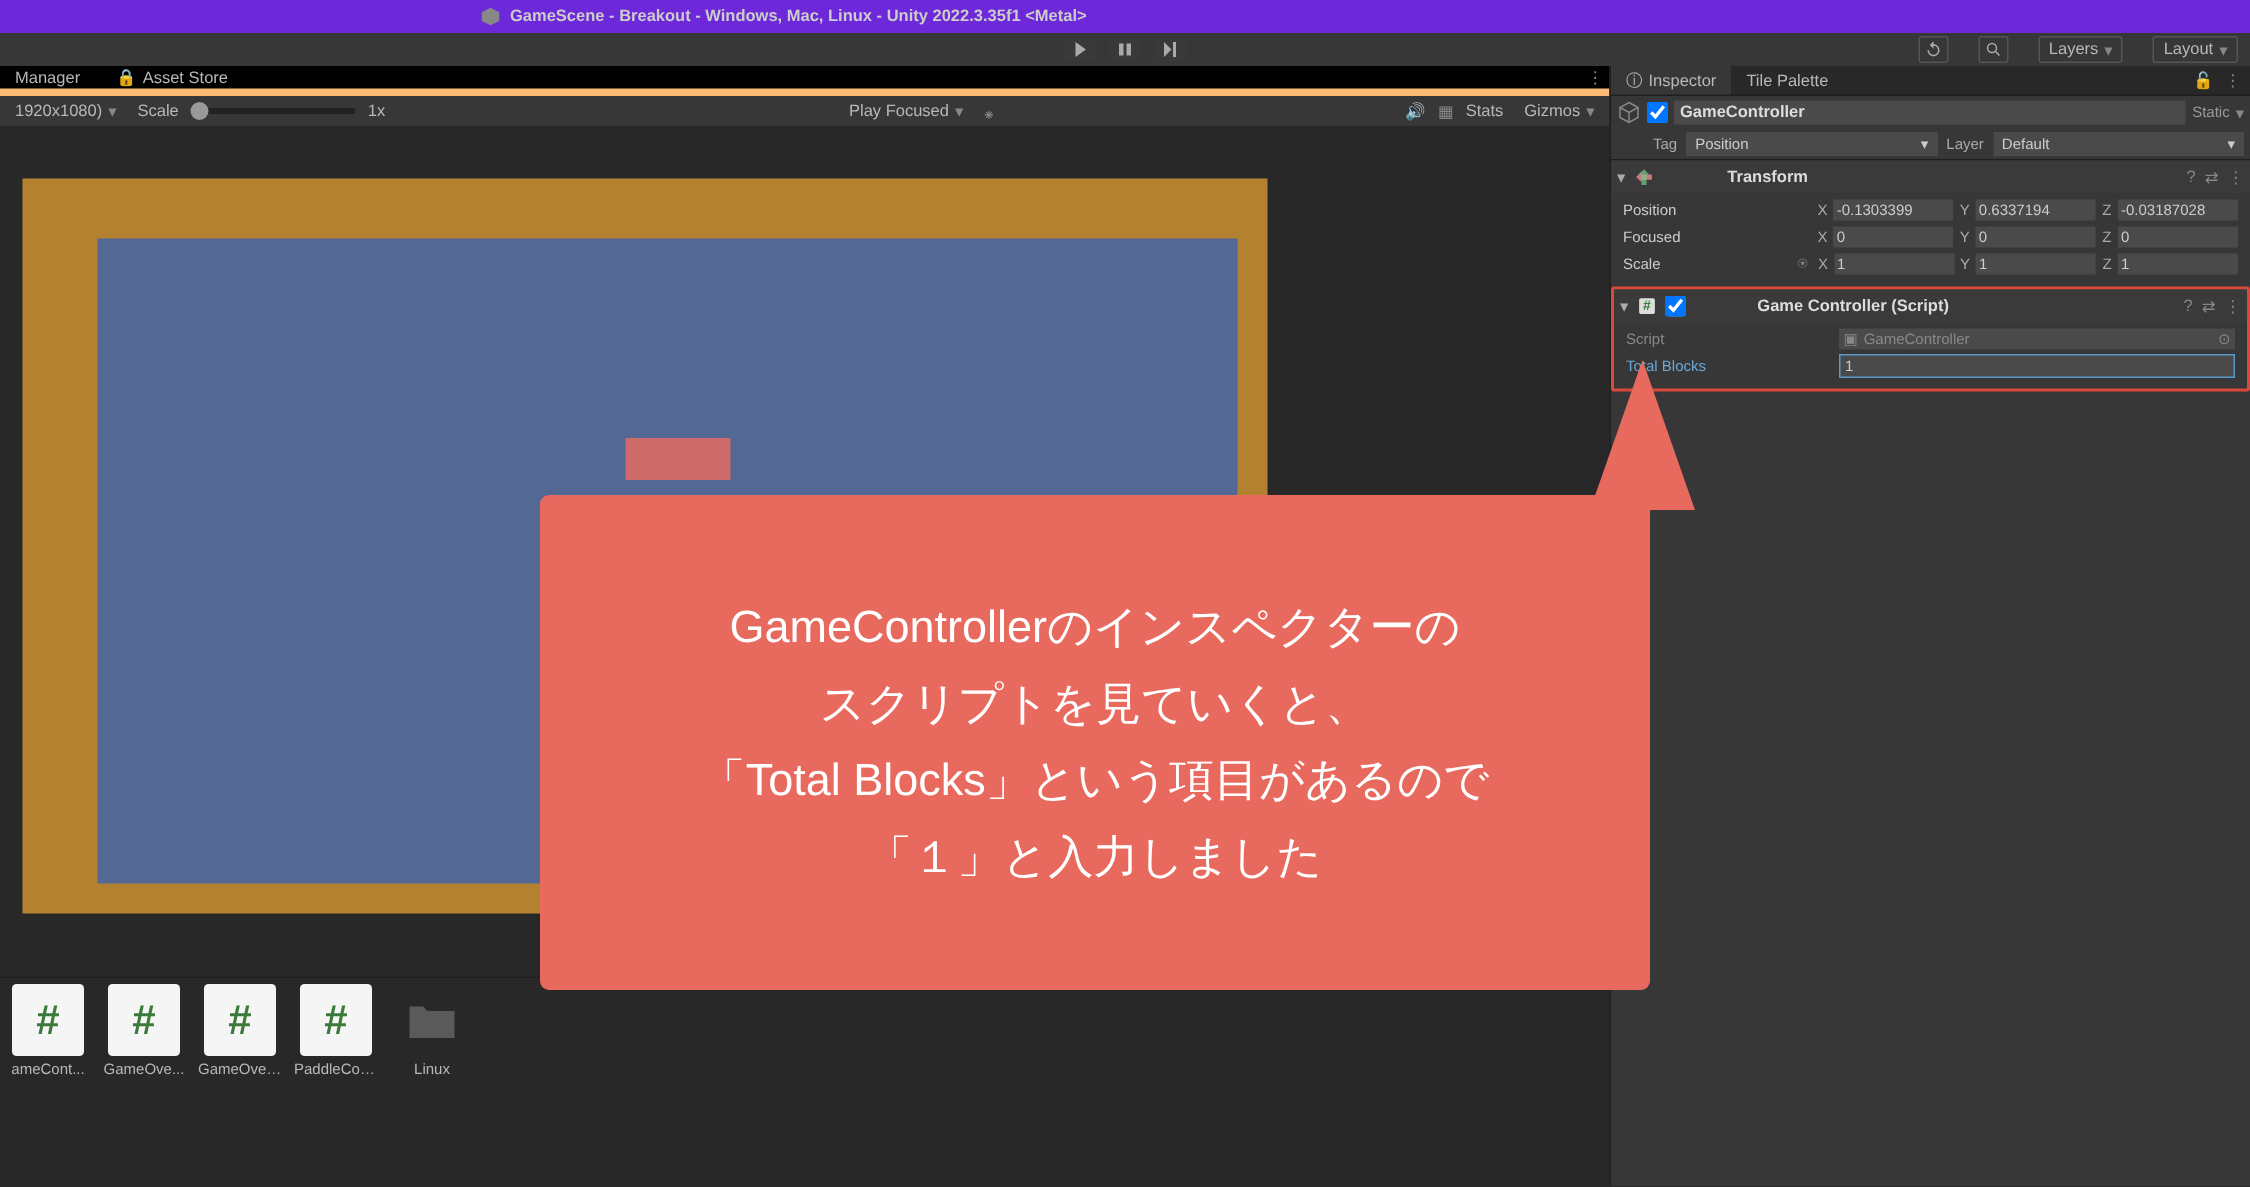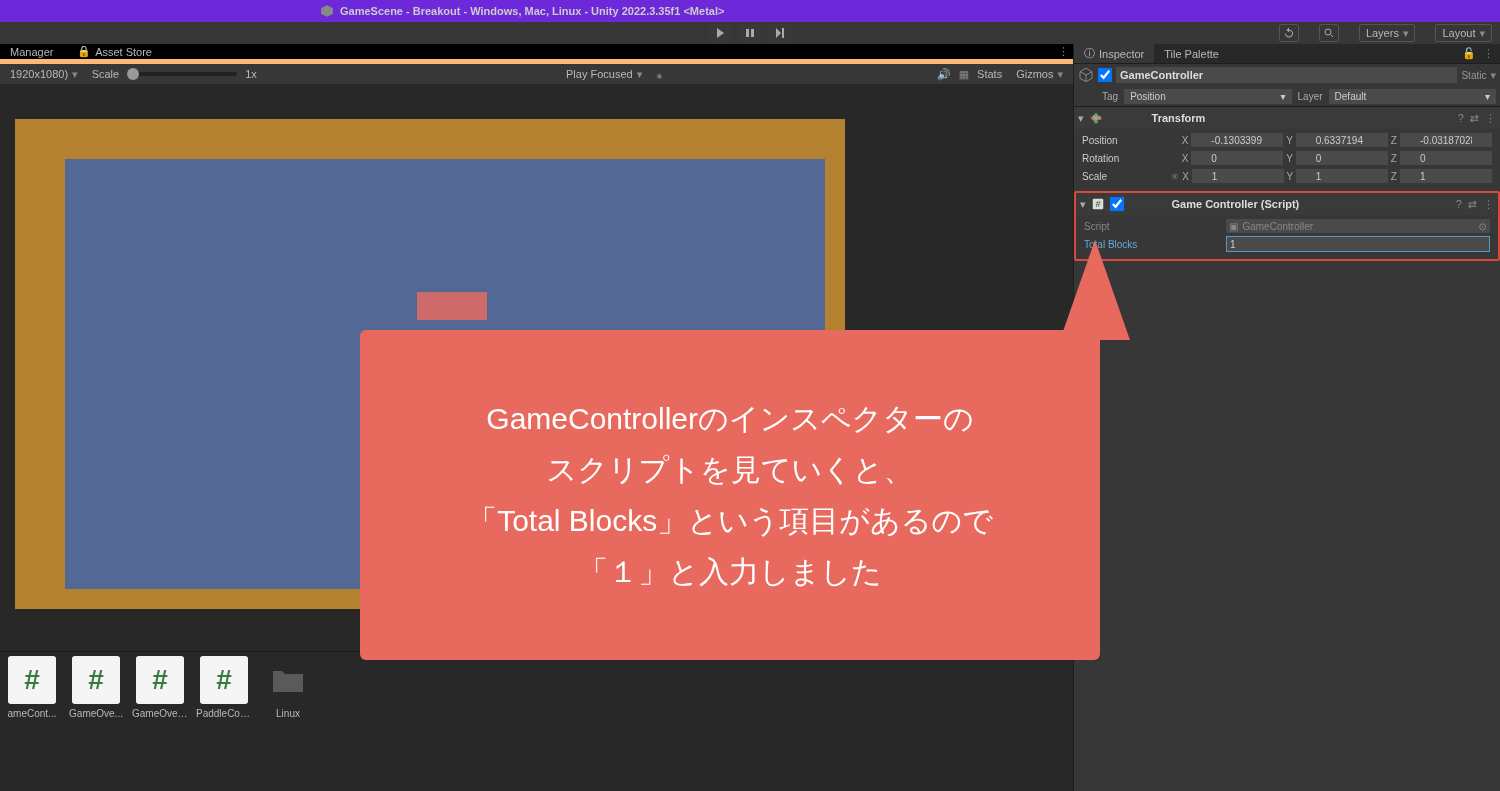--- a/index.html
+++ b/index.html
@@ -66,21 +66,21 @@
 .comp-header .ic { width: 16px; height: 16px; display: flex; align-items: center; justify-content: center; }
 .comp-header .name { flex: 1; font-weight: bold; color: #ddd; font-size: 11px; margin-left: 44px; }
 .comp-header .acts { display: flex; gap: 6px; color: #888; }
 .comp-header .acts span { cursor: pointer; }
 
 .comp-body { padding: 2px 8px 6px 8px; }
 .prop-row { height: 18px; display: flex; align-items: center; gap: 2px; }
 .prop-label { width: 140px; font-size: 10px; color: #ccc; }
 .prop-label.blue { color: #6aa8d8; }
 .xyz-label { width: 12px; color: #aaa; font-size: 10px; text-align: center; }
-.xyz-input { width: 92px; background: #4a4a4a; border: none; color: #ccc; font-size: 10px; padding: 1px 20px; height: 14px; }
+.xyz-input { width: 80px; background: #4a4a4a; border: none; color: #ccc; font-size: 10px; padding: 1px 2px; height: 14px; }
 .xyz-link { color: #888; width: 14px; text-align: center; }
 .obj-field { flex: 1; background: #4a4a4a; border: none; color: #888; font-size: 10px; padding: 1px 3px; height: 14px; display: flex; align-items: center; gap: 4px; }
 .obj-field .tg { margin-left: auto; }
 .int-input { flex: 1; background: #4a4a4a; border: 1px solid #5898c8; color: #ccc; font-size: 10px; padding: 1px 3px; height: 16px; }
 
 .script-comp.highlight { border: 2px solid #d94a3a; border-radius: 2px; }
 .add-comp { margin: 12px 80px; height: 22px; background: #4a4a4a; border: 1px solid #222; color: #ccc; font-size: 11px; display: flex; align-items: center; justify-content: center; cursor: pointer; }
 
 .callout { position: absolute; left: 360px; top: 330px; width: 740px; height: 330px; background: #e86a5e; border-radius: 6px; display: flex; align-items: center; justify-content: center; padding: 20px 30px; }
 .callout-text { color: #fff; font-size: 30px; line-height: 1.7; text-align: center; }
@@ -272,21 +272,21 @@
         <div class="prop-row">
           <span class="prop-label">Position</span>
           <span class="xyz-label">X</span>
             <input class="xyz-input" value="-0.1303399" style="">
           <span class="xyz-label">Y</span>
             <input class="xyz-input" value="0.6337194" style="">
           <span class="xyz-label">Z</span>
             <input class="xyz-input" value="-0.03187028" style="">
         </div>
         <div class="prop-row">
-          <span class="prop-label">Rotation</span>
+          <span class="prop-label">Focused</span>
           <span class="xyz-label">X</span>
             <input class="xyz-input" value="0" style="">
           <span class="xyz-label">Y</span>
             <input class="xyz-input" value="0" style="">
           <span class="xyz-label">Z</span>
             <input class="xyz-input" value="0" style="">
         </div>
         <div class="prop-row">
           <span class="prop-label" style="width:126px">Scale</span>
           <span class="xyz-link">⍟</span>

